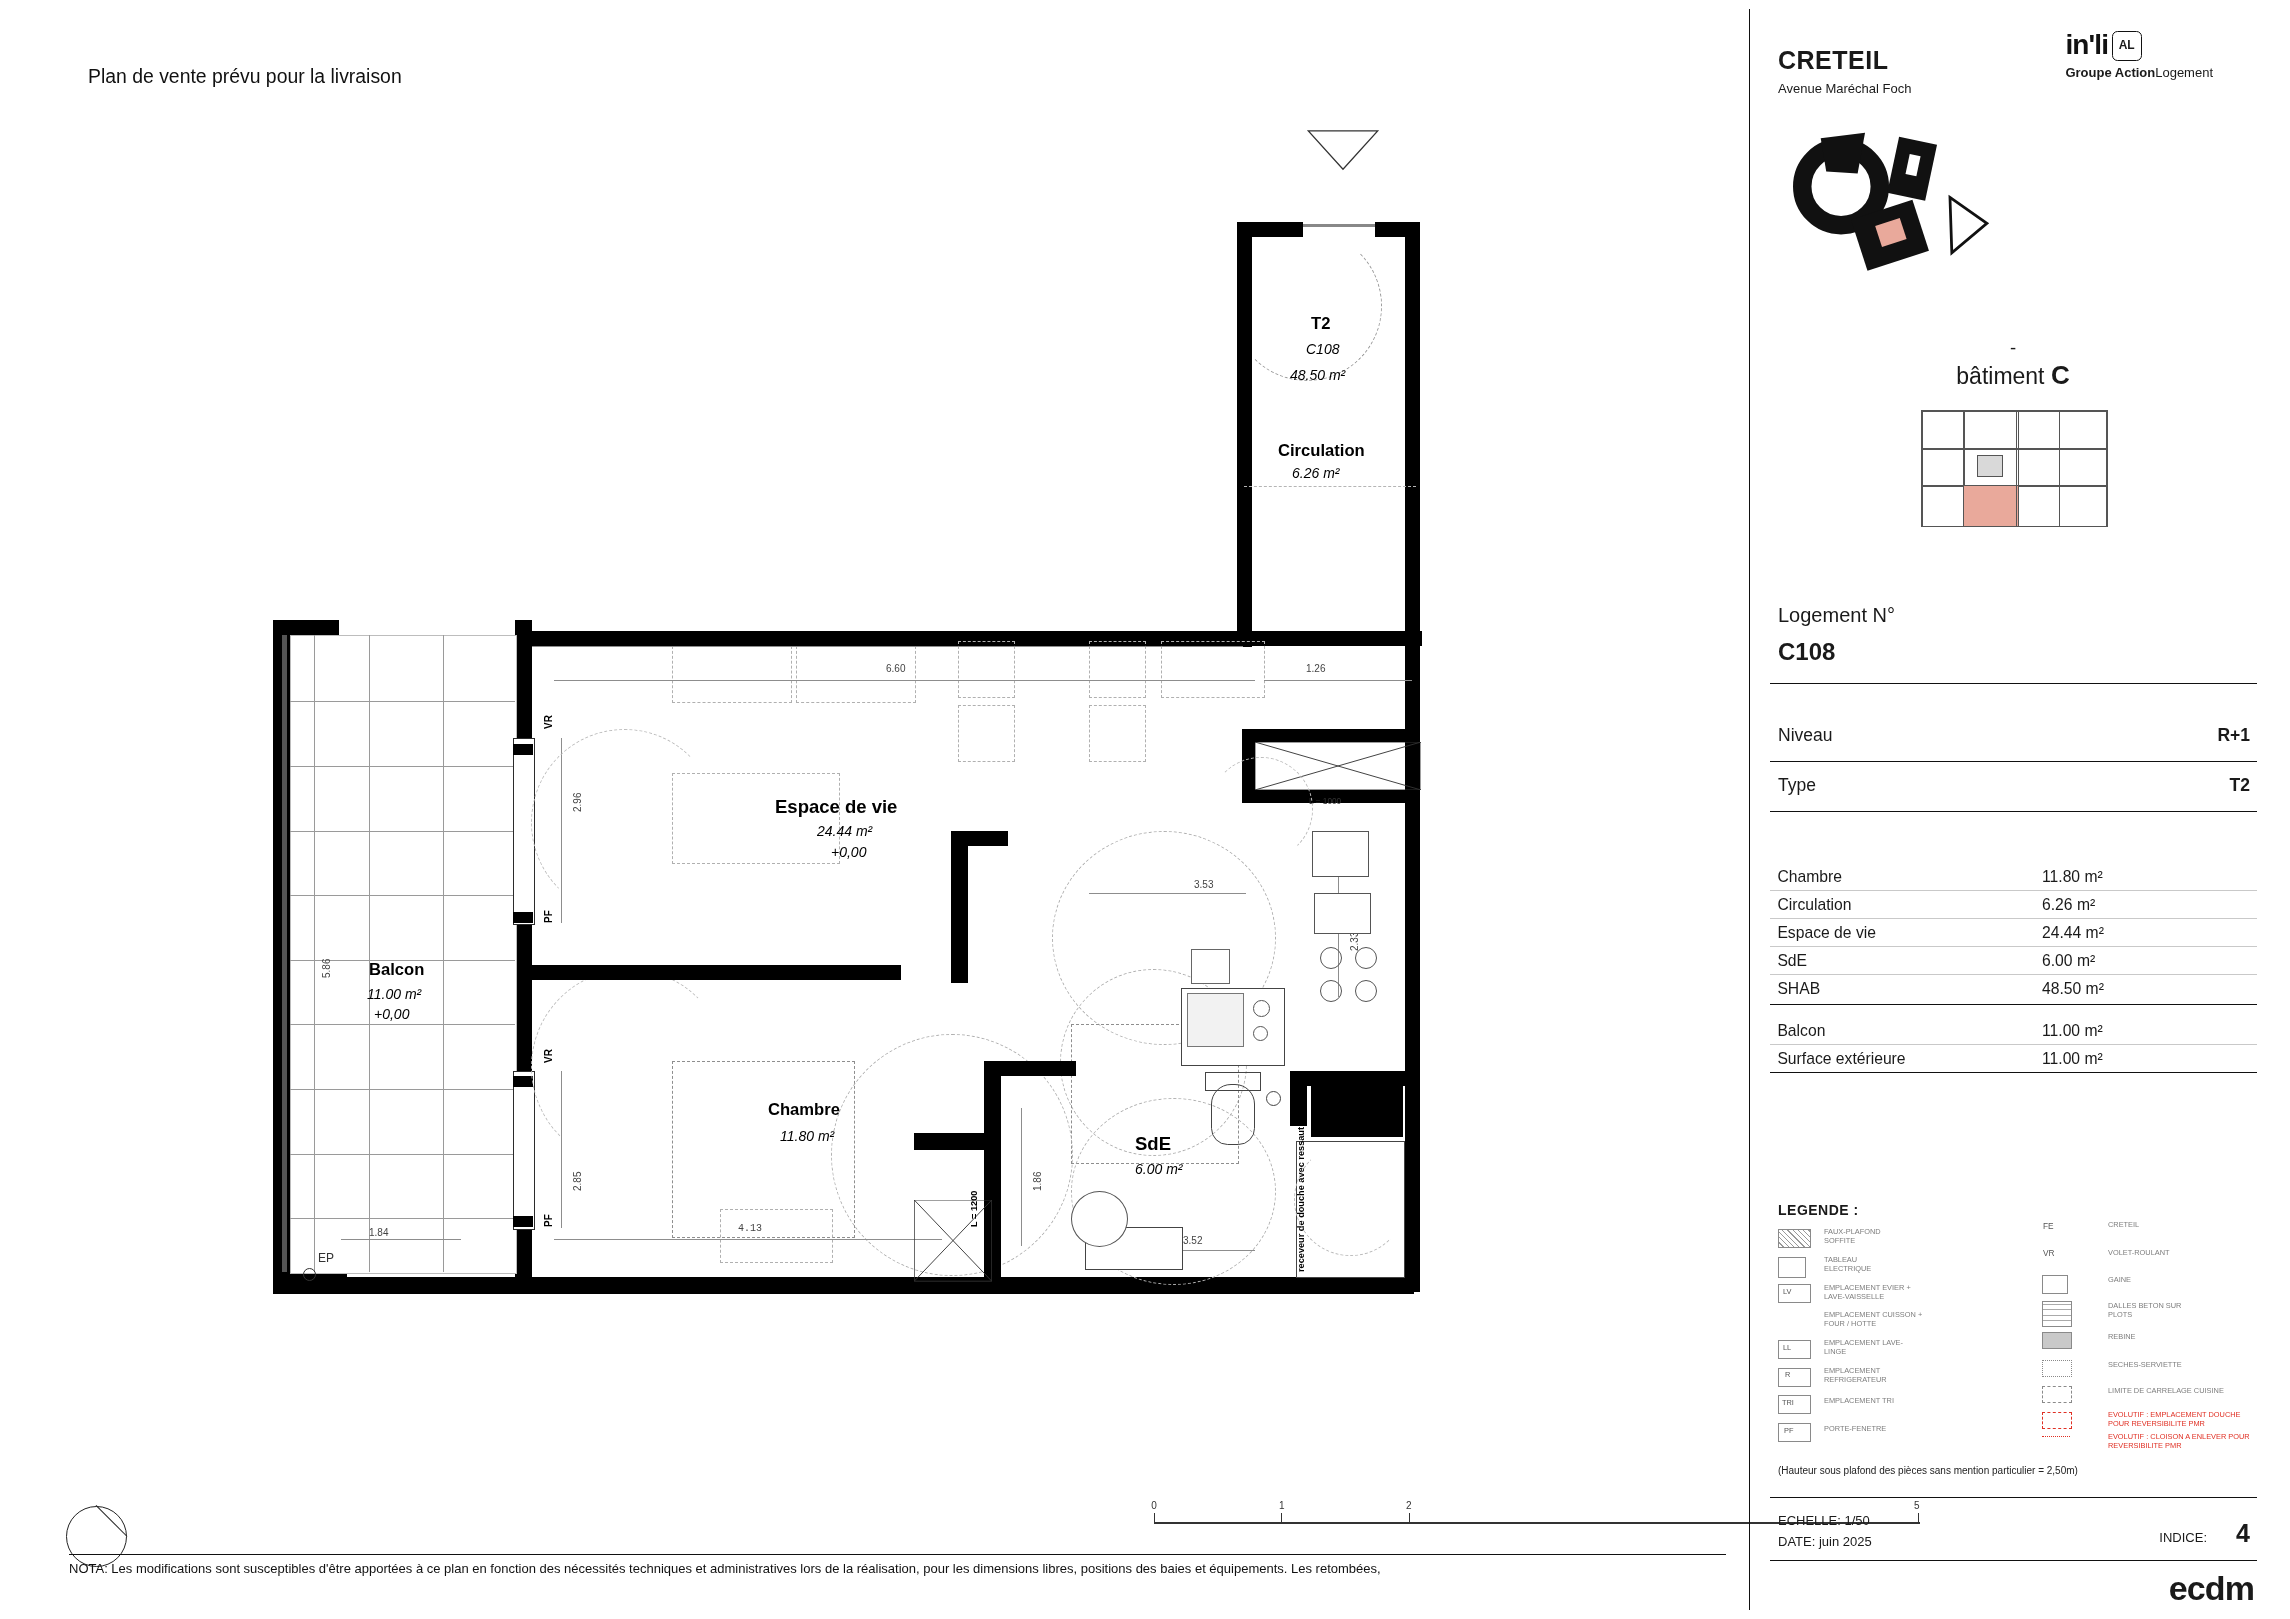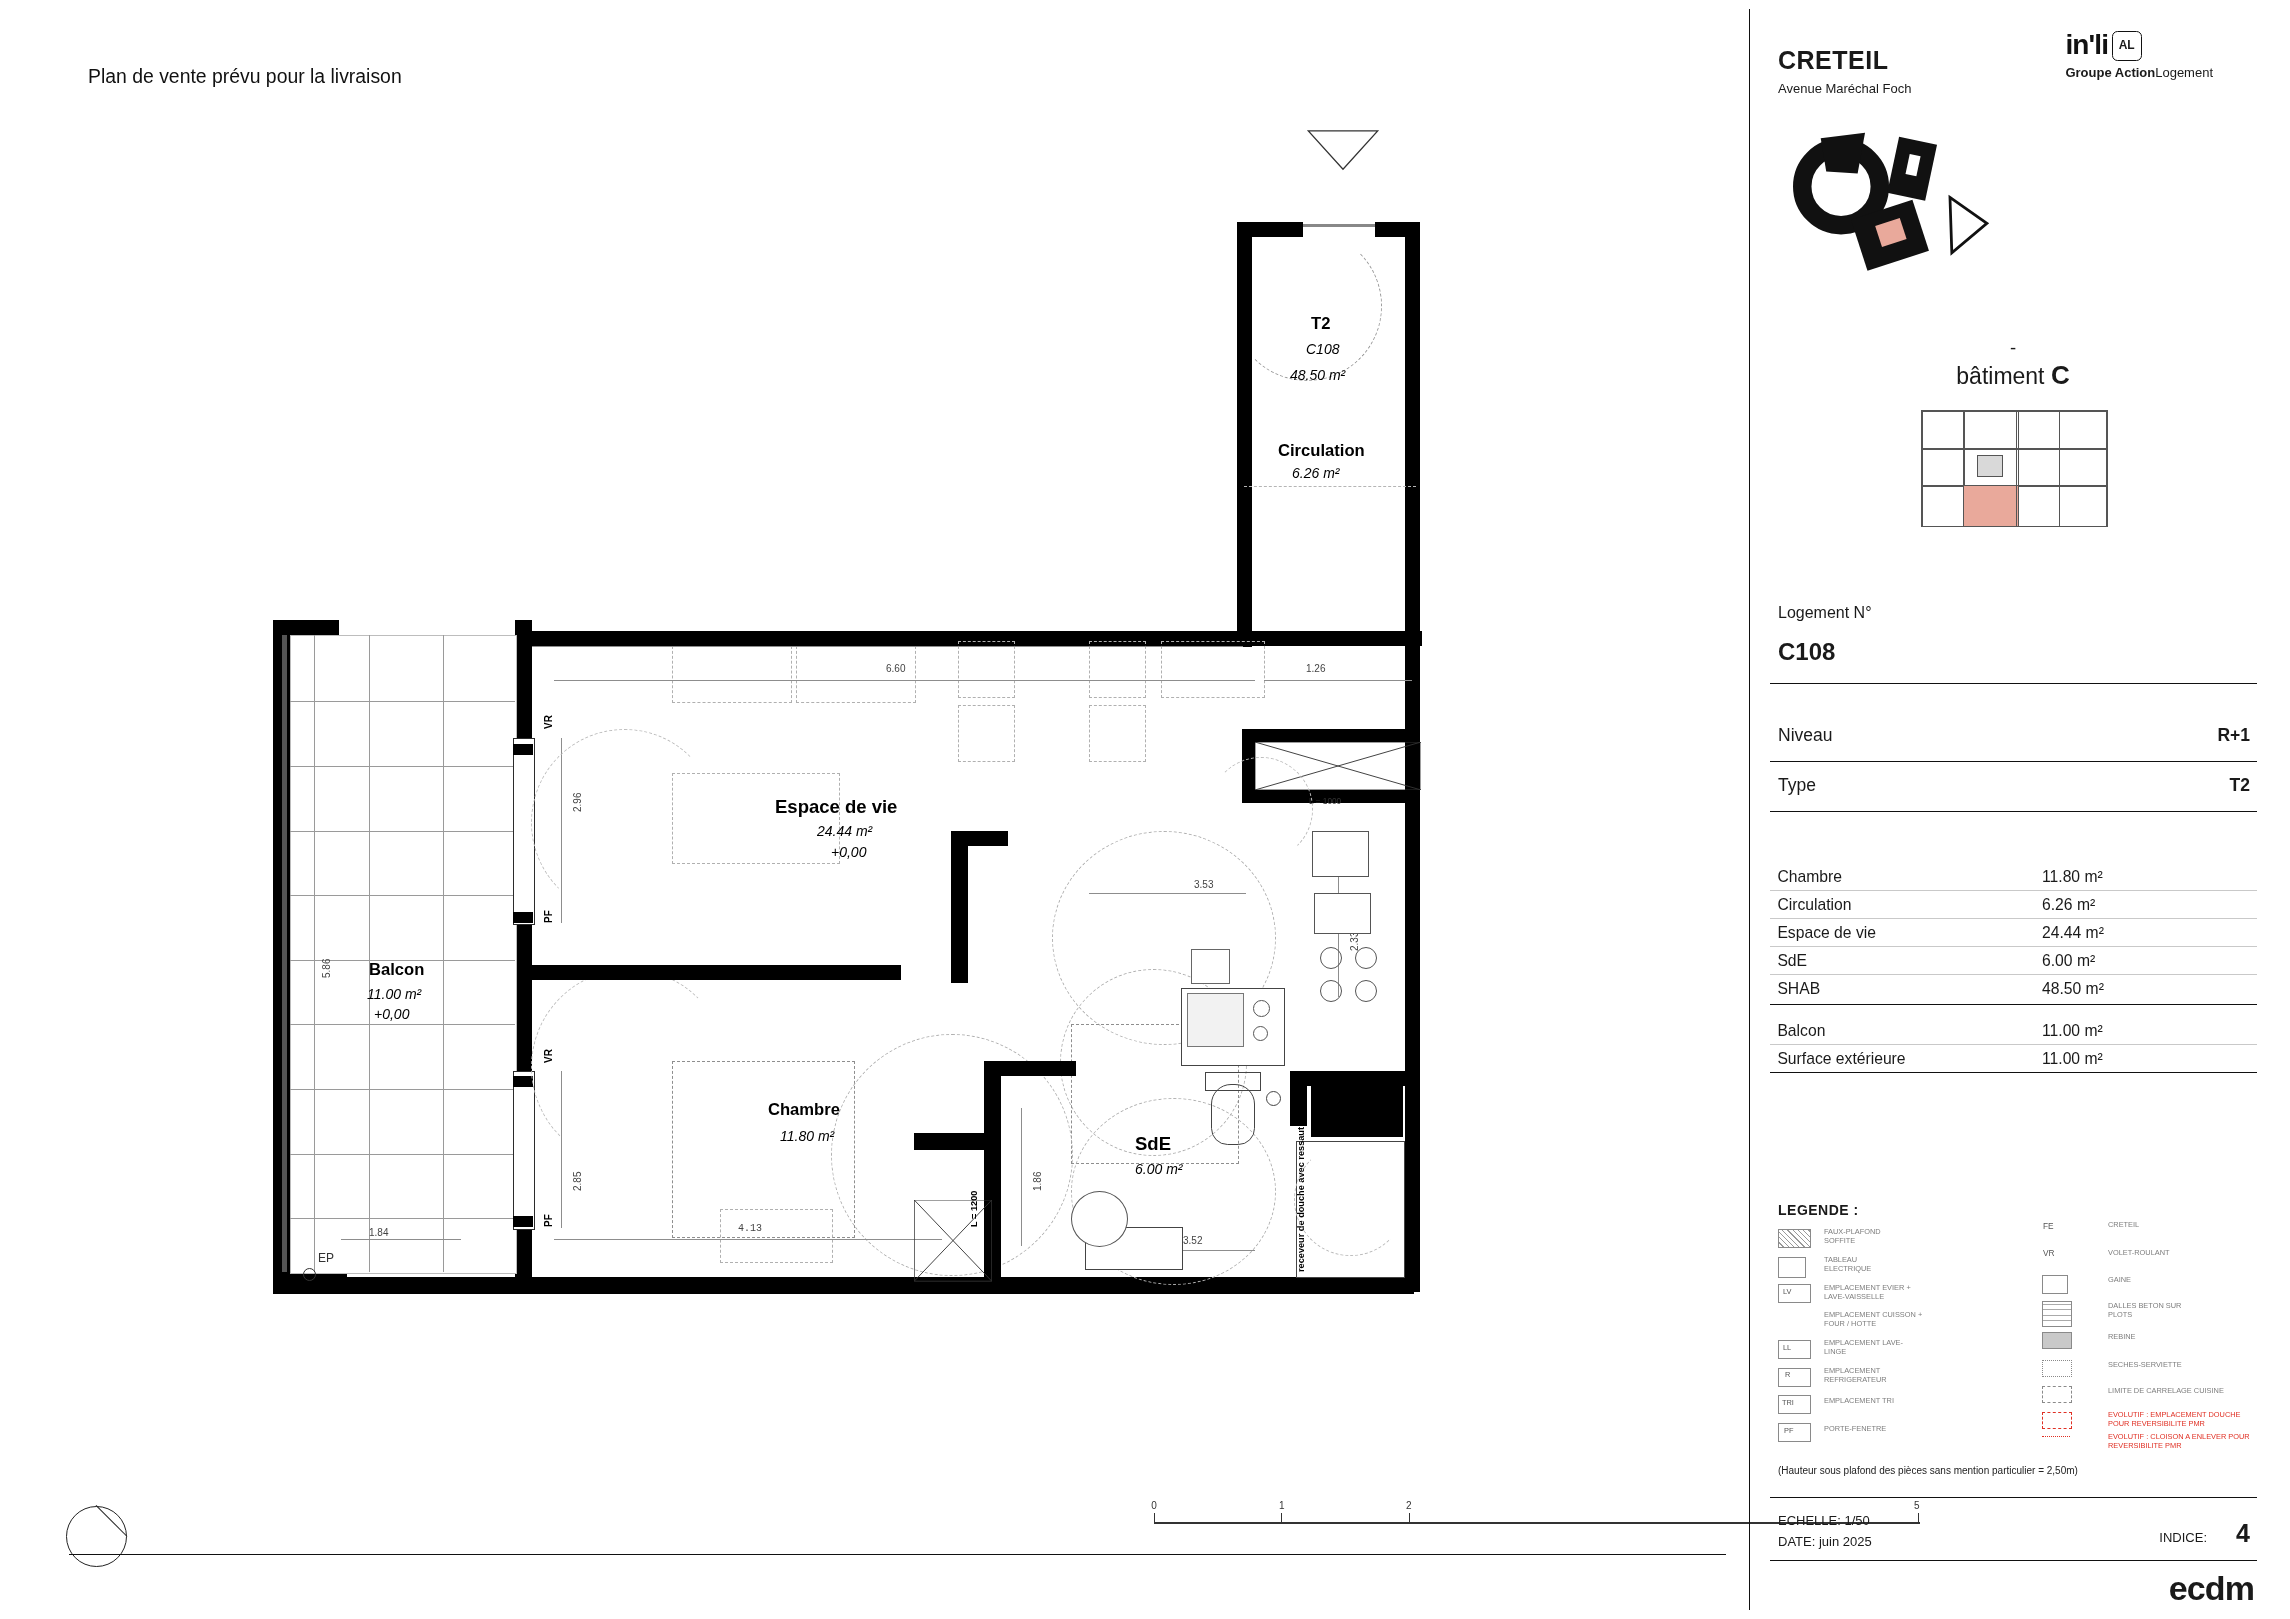--- a/index.html
+++ b/index.html
@@ -61,21 +61,21 @@
   .icade .txt{position:absolute;left:0;right:0;top:28px;text-align:center;color:#fff;font-size:30px;font-weight:bold;letter-spacing:0.9px;}
   .icade .sub{position:absolute;left:0;right:0;top:61px;text-align:center;color:#fff;font-size:8.3px;}
   .icade .dot{position:absolute;width:24px;height:24px;border-radius:50%;background:#f2a09a;right:14.8px;top:22px;}
   .logo-art{position:absolute;left:18.5px;top:120px;width:277px;height:148px;}
   .bat-dash{position:absolute;left:0;right:0;top:328px;text-align:center;font-size:18.5px;}
   .bat{position:absolute;left:0;right:0;top:351px;text-align:center;font-size:23px;}
   .bat b{font-size:26px;}
   .keyplan{position:absolute;left:171px;top:401px;width:185px;height:115px;border:0.9px solid #555;}
   .kp-cell{position:absolute;border:0.9px solid #555;}
   .kp-hl{position:absolute;background:#e9a99b;border:0.9px solid #555;}
-  .lognum-l{position:absolute;left:28px;top:595px;font-size:16px;}
+  .lognum-l{position:absolute;left:28px;top:595px;font-size:20px;}
   .lognum-v{position:absolute;left:28px;top:629px;font-size:24px;font-weight:bold;}
   .rw-l{position:absolute;left:28px;font-size:17.5px;}
   .rw-r{position:absolute;right:26px;font-size:17.5px;font-weight:bold;}
   .tbl{position:absolute;left:20px;width:487px;}
   .tr{position:relative;height:27px;border-bottom:0.9px solid #c9c9c9;}
   .tr .k{position:absolute;left:7.4px;top:4.6px;font-size:15.7px;}
   .tr .v{position:absolute;left:272px;top:4.6px;font-size:15.7px;}
 
   .legend-t{position:absolute;left:28px;top:1193px;font-size:14px;font-weight:bold;letter-spacing:0.5px;}
   .lg{position:absolute;font-size:7.4px;color:#7d7d7d;line-height:1.25;white-space:pre-line;}
@@ -286,20 +286,21 @@
       <div class="num" style="left:125px;">1</div>
       <div class="num" style="left:252px;">2</div>
       <div class="num" style="left:760px;">5</div>
     </div>
 
     <div class="compass"></div>
   </div>
 
   <div class="note-sep"></div>
   <div class="note">
+    <div>NOTA: Les modifications sont susceptibles d'être apportées à ce plan en fonction des nécessités techniques et administratives lors de la réalisation, pour les dimensions libres, positions des baies et équipements. Les retombées,</div>
   </div>
 
   <div class="panel">
     <div class="panel-inner">
 
       <div class="city">CRETEIL</div>
       <div class="addr">Avenue Maréchal Foch</div>
 
       <div class="brand">
         <div><span class="inli">in'li</span><span class="al">AL</span></div>

